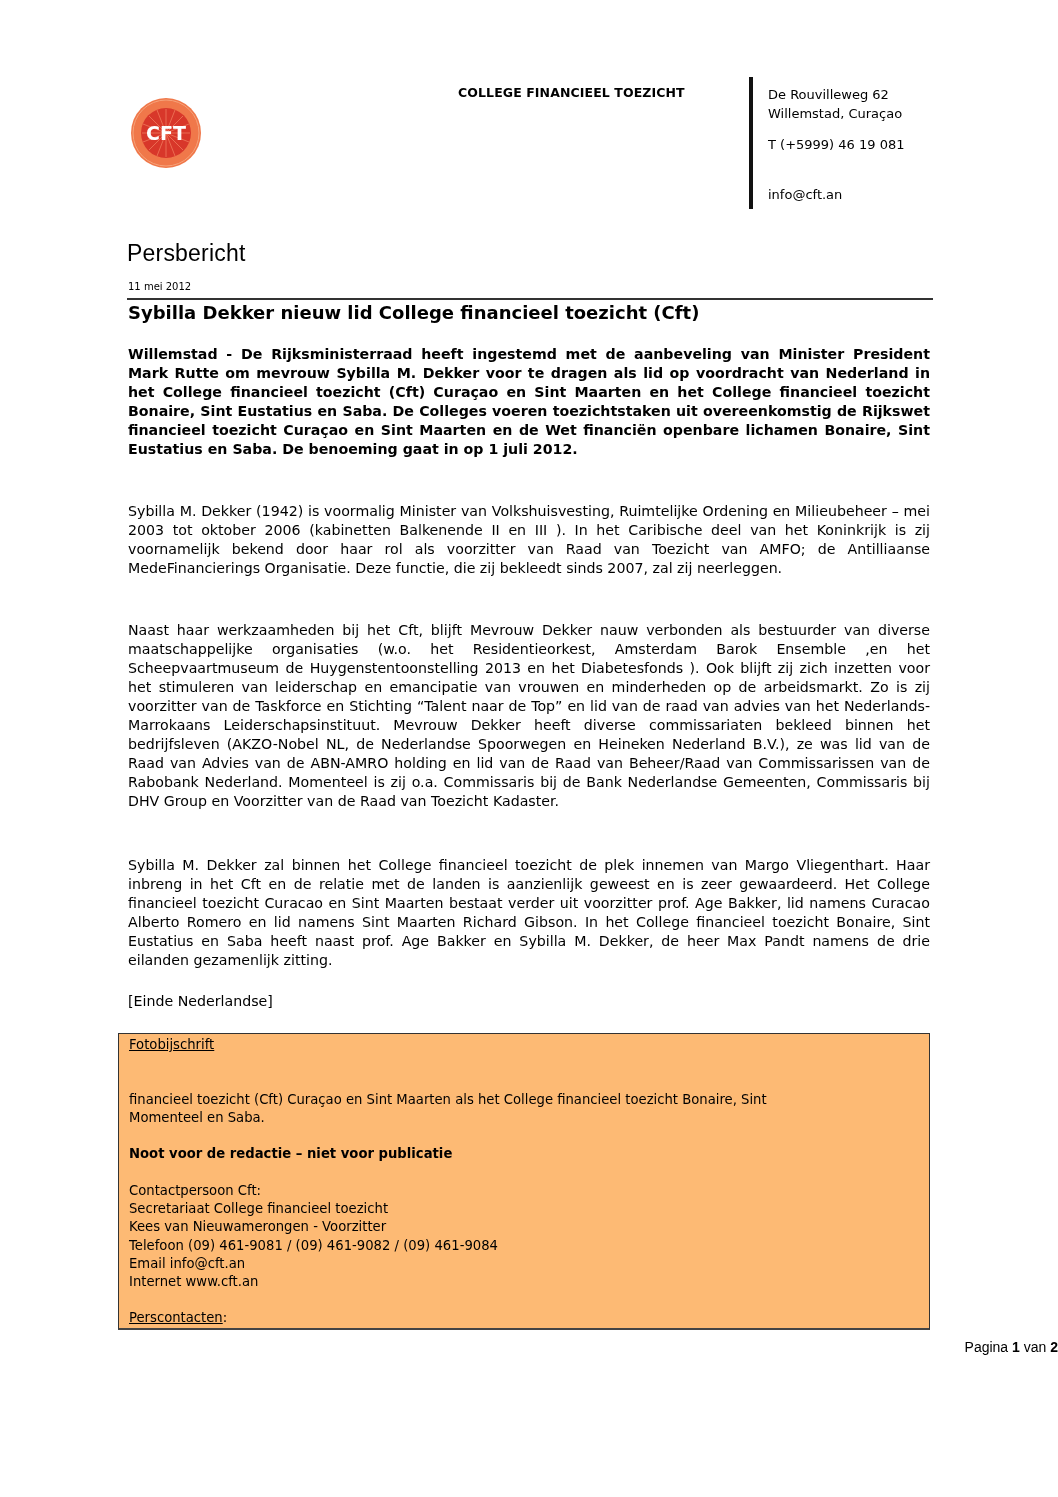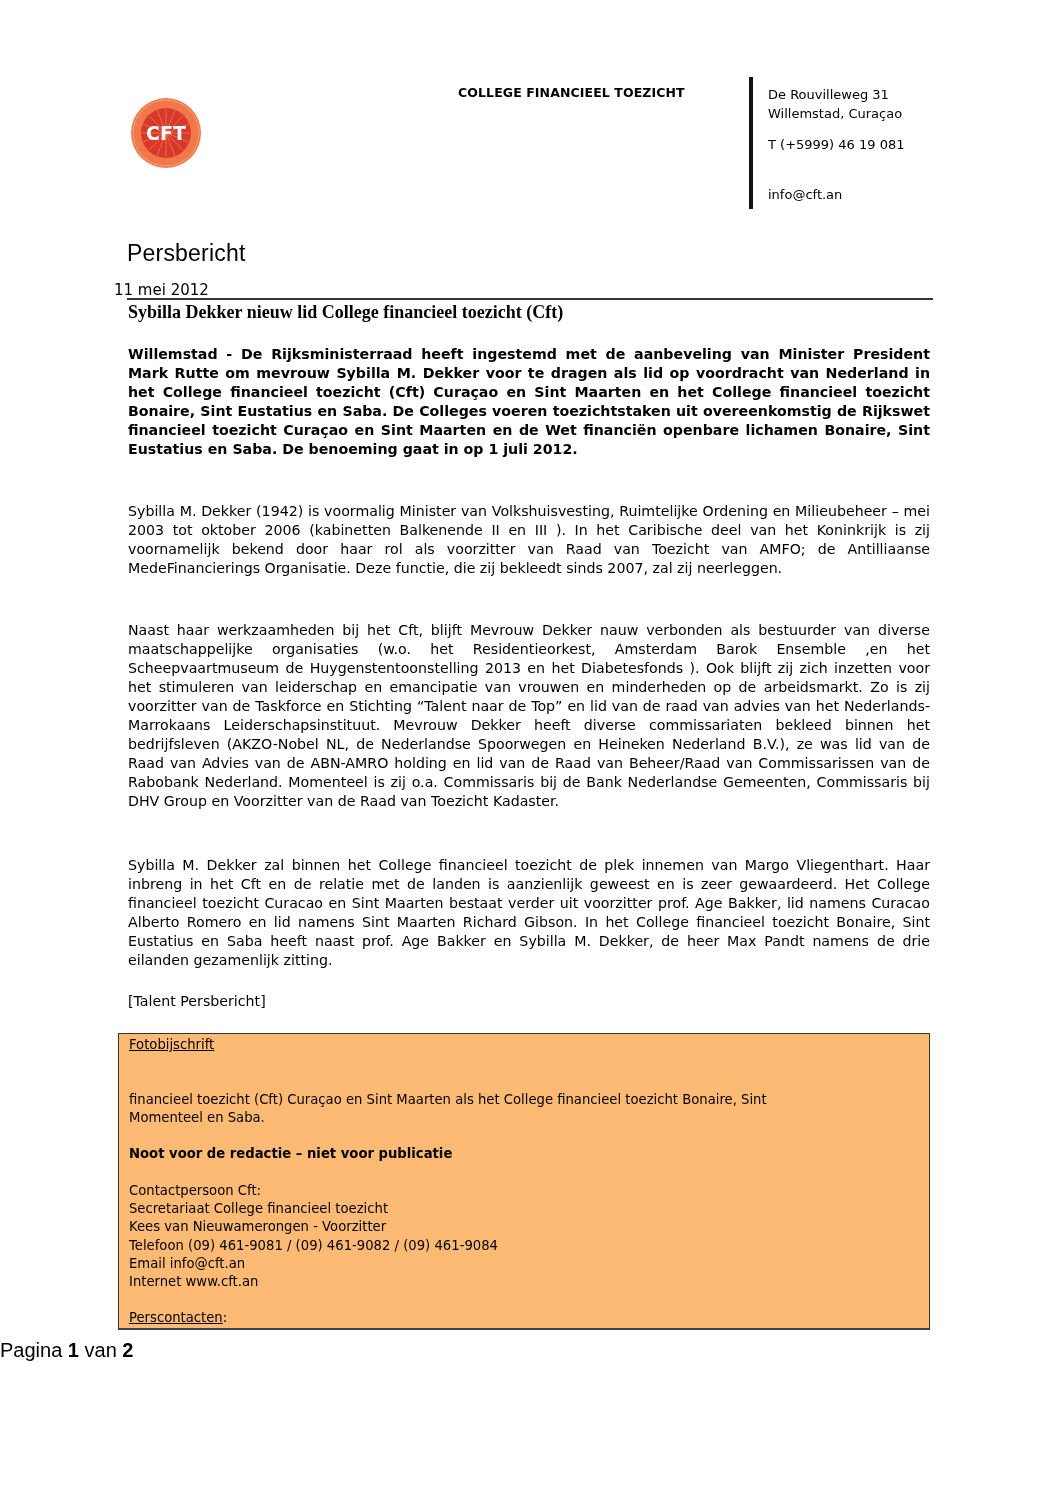--- a/index.html
+++ b/index.html
@@ -3,34 +3,34 @@
 <meta charset="utf-8">
 <style>
   html, body { margin: 0; padding: 0; background: #ffffff; }
   body { width: 1058px; height: 1497px; position: relative; overflow: hidden; font-family: "DejaVu Sans", sans-serif; color: #000; }
   .logo { position: absolute; left: 128px; top: 97px; width: 76px; height: 72px; }
   .org-name { position: absolute; left: 458px; top: 85px; font-weight: bold; font-size: 12.5px; letter-spacing: 0.1px; }
   .vbar { position: absolute; left: 749px; top: 77px; width: 4px; height: 132px; background: #111; }
   .addr { position: absolute; left: 768px; top: 85px; font-size: 13px; line-height: 19px; }
   .addr div { white-space: nowrap; }
   .title { position: absolute; left: 127px; top: 240px; font-size: 23px; font-weight: normal; letter-spacing: 0.2px; font-family: "Liberation Sans", sans-serif; }
-  .date { position: absolute; left: 114px; top: 281px; font-size: 15px; }
+  .date { position: absolute; left: 128px; top: 281px; font-size: 10px; }
   .rule { position: absolute; left: 127px; top: 298px; width: 806px; height: 2px; background: #333; }
-  .headline { position: absolute; left: 128px; top: 302px; font-size: 18px; font-weight: bold; font-family: Liberation Serif, serif; }
+  .headline { position: absolute; left: 128px; top: 302px; font-size: 18px; font-weight: bold; }
   .para { position: absolute; left: 128px; width: 802px; font-size: 14.2px; line-height: 19px; text-align: justify; }
   .lead { top: 345px; font-weight: bold; }
   .p1 { top: 502px; }
   .p2 { top: 621px; }
   .p3 { top: 856px; }
   .end { position: absolute; left: 128px; top: 993px; font-size: 14.2px; }
   .box { position: absolute; left: 118px; top: 1033px; width: 810px; height: 294px; background: #fdba74; border: 1px solid #333; border-bottom: 2px solid #444; }
   .box .line { position: absolute; left: 10px; font-size: 13.2px; white-space: nowrap; }
   .u { text-decoration: underline; }
   .b { font-weight: bold; }
-  .footer { position: absolute; left: 0; width: 1058px; top: 1339px; text-align: left; font-size: 20px; font-family: "Liberation Sans", sans-serif; }
+  .footer { position: absolute; left: 0; width: 1058px; top: 1339px; text-align: right; font-size: 14px; font-family: "Liberation Sans", sans-serif; }
 </style>
 </head>
 <body>
 
 <div class="logo">
   <svg width="76" height="72" viewBox="0 0 76 72">
     <circle cx="38" cy="36" r="35" fill="#f0784a"></circle>
     <circle cx="38" cy="36" r="33" fill="none" stroke="#f6a27a" stroke-width="1"></circle>
     <circle cx="38" cy="36" r="25" fill="#d8372a"></circle>
     <g stroke="#f58c6a" stroke-width="0.8" opacity="0.8">
@@ -43,38 +43,38 @@
       <line x1="15" y1="27" x2="61" y2="45"></line>
         <line x1="15" y1="45" x2="61" y2="27"></line>
     </g>
     <text x="38" y="43" text-anchor="middle" font-family="DejaVu Sans, sans-serif" font-weight="bold" font-size="19" fill="#ffffff">CFT</text>
   </svg>
 </div>
 
 <div class="org-name">COLLEGE FINANCIEEL TOEZICHT</div>
 <div class="vbar"></div>
 <div class="addr">
-  <div>De Rouvilleweg 31</div>
+  <div>De Rouvilleweg 62</div>
   <div>Willemstad, Curaçao</div>
   <div style="height:12px"></div>
   <div>T (+5999) 46 19 081</div>
   <div style="height:31px"></div>
   <div>info@cft.an</div>
 </div>
 
 <div class="title">Persbericht</div>
 <div class="date">11 mei 2012</div>
 <div class="rule"></div>
 <div class="headline">Sybilla Dekker nieuw lid College financieel toezicht (Cft)</div>
 
 <div class="para lead">Willemstad - De Rijksministerraad heeft ingestemd met de aanbeveling van Minister President Mark Rutte om mevrouw Sybilla M. Dekker voor te dragen als lid op voordracht van Nederland in het College financieel toezicht (Cft) Curaçao en Sint Maarten en het College financieel toezicht Bonaire, Sint Eustatius en Saba. De Colleges voeren toezichtstaken uit overeenkomstig de Rijkswet financieel toezicht Curaçao en Sint Maarten en de Wet financiën openbare lichamen Bonaire, Sint Eustatius en Saba. De benoeming gaat in op 1 juli 2012.</div>
 <div class="para p1">Sybilla M. Dekker (1942) is voormalig Minister van Volkshuisvesting, Ruimtelijke Ordening en Milieubeheer – mei 2003 tot oktober 2006 (kabinetten Balkenende II en III ). In het Caribische deel van het Koninkrijk is zij voornamelijk bekend door haar rol als voorzitter van Raad van Toezicht van AMFO; de Antilliaanse MedeFinancierings Organisatie. Deze functie, die zij bekleedt sinds 2007, zal zij neerleggen.</div>
 <div class="para p2">Naast haar werkzaamheden bij het Cft, blijft Mevrouw Dekker nauw verbonden als bestuurder van diverse maatschappelijke organisaties (w.o. het Residentieorkest, Amsterdam Barok Ensemble ,en het Scheepvaartmuseum  de Huygenstentoonstelling 2013 en het Diabetesfonds ). Ook blijft zij zich inzetten voor het stimuleren van leiderschap en emancipatie van vrouwen en minderheden op de arbeidsmarkt. Zo is zij voorzitter van de Taskforce en Stichting “Talent naar de Top” en lid van de raad van advies van het Nederlands-Marrokaans Leiderschapsinstituut. Mevrouw Dekker heeft diverse commissariaten bekleed binnen het bedrijfsleven (AKZO-Nobel NL, de Nederlandse Spoorwegen en Heineken Nederland B.V.), ze was lid van de Raad van Advies van de ABN-AMRO holding en lid van de Raad van Beheer/Raad van Commissarissen van de Rabobank Nederland. Momenteel is zij o.a. Commissaris bij de Bank Nederlandse Gemeenten, Commissaris bij DHV Group en Voorzitter van de Raad van Toezicht Kadaster.</div>
 <div class="para p3">Sybilla M. Dekker zal binnen het College financieel toezicht de plek innemen van Margo Vliegenthart.  Haar inbreng in het Cft en de relatie met de landen is aanzienlijk geweest en is zeer gewaardeerd. Het College financieel toezicht Curacao en Sint Maarten bestaat verder uit voorzitter prof. Age Bakker, lid namens Curacao Alberto Romero en lid namens Sint Maarten Richard Gibson. In het College financieel toezicht Bonaire, Sint Eustatius en Saba heeft naast prof. Age Bakker en Sybilla M. Dekker, de heer Max Pandt namens de drie eilanden gezamenlijk zitting.</div>
-<div class="end">[Talent Persbericht]</div>
+<div class="end">[Einde Nederlandse]</div>
 
 <div class="box">
   <div class="line u" style="top:3px">Fotobijschrift</div>
   <div class="line" style="top:58px">financieel toezicht (Cft) Curaçao en Sint Maarten als het College financieel toezicht Bonaire, Sint</div>
   <div class="line" style="top:76px">Momenteel en Saba.</div>
   <div class="line b" style="top:112px">Noot voor de redactie – niet voor publicatie</div>
   <div class="line" style="top:149px">Contactpersoon Cft:</div>
   <div class="line" style="top:167px">Secretariaat College financieel toezicht</div>
   <div class="line" style="top:185px">Kees van Nieuwamerongen - Voorzitter</div>
   <div class="line" style="top:204px">Telefoon (09) 461-9081 / (09) 461-9082 / (09) 461-9084</div>

